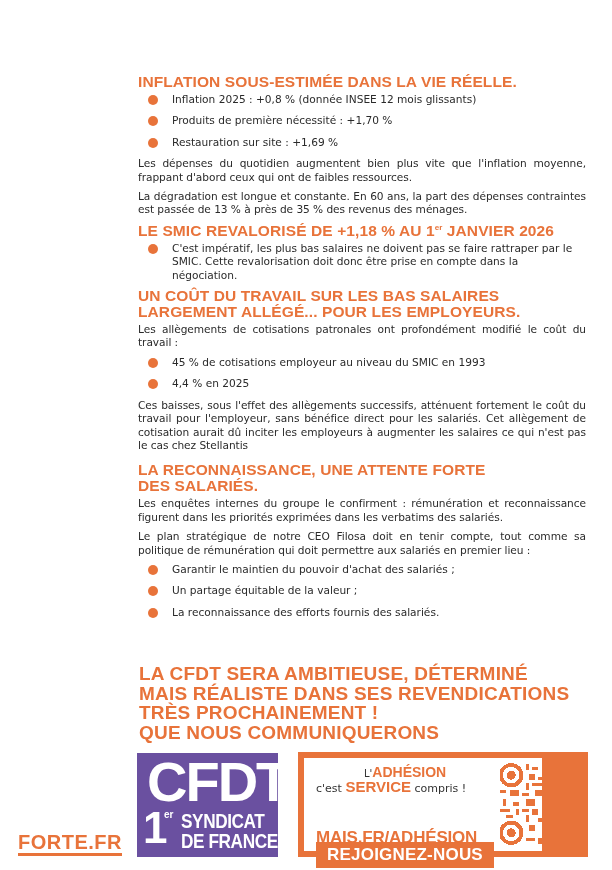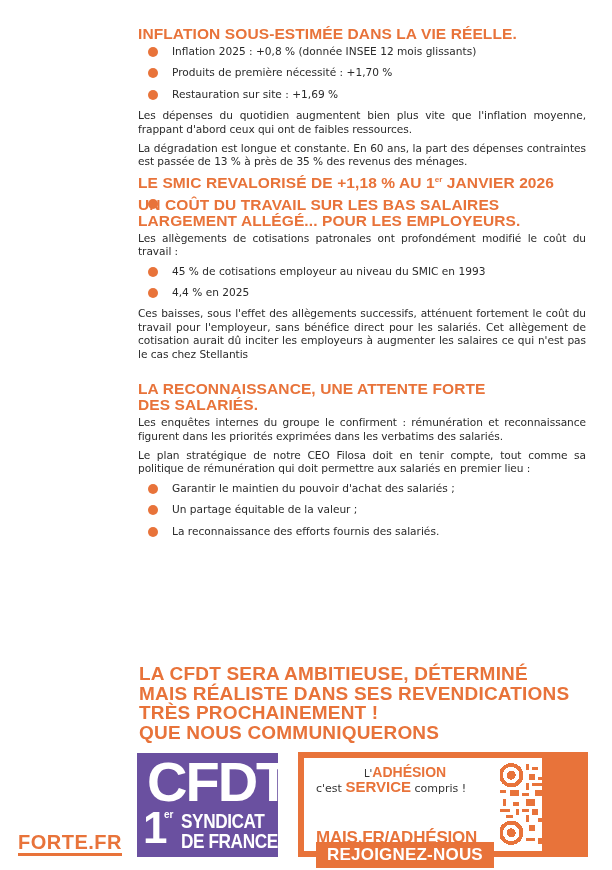--- a/index.html
+++ b/index.html
@@ -1,19 +1,19 @@
 <!DOCTYPE html>
 <html><head>
 <meta charset="utf-8">
 <style>
   * { box-sizing: border-box; margin: 0; padding: 0; }
   html, body { width: 612px; height: 870px; background: #ffffff; overflow: hidden; }
   body { position: relative; font-family: "DejaVu Sans", sans-serif; color: #2a2a2a; }
   .col { position: absolute; left: 138px; top: 26px; width: 448px; }
-  .h { font-family: "Liberation Sans", sans-serif; font-weight: 700; color: #e8733a; font-size: 15.5px; line-height: 16px; letter-spacing: 0.1px; margin-bottom: 3px; }
+  .h { font-family: "Liberation Sans", sans-serif; font-weight: 700; color: #e8733a; font-size: 15.5px; line-height: 16px; letter-spacing: 0.1px; margin-bottom: 3px; margin-top: 48px; }
   .p { font-size: 10.6px; line-height: 13.4px; text-align: justify; margin-bottom: 6px; letter-spacing: -0.05px; }
   .ul { list-style: none; margin-bottom: 4px; }
   .li { position: relative; font-size: 10.6px; line-height: 13.4px; padding-left: 24px; margin-left: 10px; margin-bottom: 8px; }
   .dot { position: absolute; left: 0; top: 2px; width: 10px; height: 10px; border-radius: 50%; background: #e8733a; }
   sup { font-size: 8px; vertical-align: 6px; line-height: 0; }
   .big { font-family: "Liberation Sans", sans-serif; font-weight: 700; color: #e8733a; font-size: 19px; line-height: 19.5px; position: absolute; left: 139px; top: 664px; width: 460px; letter-spacing: 0.2px; }
   .footer-link { position: absolute; left: 18px; top: 831px; font-family: "Liberation Sans", sans-serif; font-weight: 700; color: #e8733a; font-size: 20px; letter-spacing: 0.5px; border-bottom: 3px solid #e8733a; line-height: 22px; }
   .logo { position: absolute; left: 137px; top: 753px; width: 141px; height: 104px; background: #6a50a0; color: #fff; font-family: "Liberation Sans", sans-serif; }
   .logo .cfdt { position: absolute; left: 10px; top: 0px; font-size: 56px; font-weight: 700; letter-spacing: -2px; line-height: 58px; }
   .logo .one { position: absolute; left: 6px; top: 52px; font-size: 44px; font-weight: 700; line-height: 46px; }
@@ -38,32 +38,32 @@
   <ul class="ul">
     <li class="li"><span class="dot"></span><span>Inflation 2025 : +0,8 % (donnée INSEE 12 mois glissants)</span></li>
     <li class="li"><span class="dot"></span><span>Produits de première nécessité : +1,70 %</span></li>
     <li class="li"><span class="dot"></span><span>Restauration sur site : +1,69 %</span></li>
   </ul>
   <p class="p">Les dépenses du quotidien augmentent bien plus vite que l'inflation moyenne, frappant d'abord ceux qui ont de faibles ressources.</p>
   <p class="p">La dégradation est longue et constante. En 60 ans, la part des dépenses contraintes est passée de 13 % à près de 35 % des revenus des ménages.</p>
 
   <h2 class="h" style="margin-top:6px"><span>LE SMIC REVALORISÉ DE +1,18 % AU 1</span><sup>er</sup><span> JANVIER 2026</span></h2>
   <ul class="ul">
-    <li class="li" style="margin-bottom:6px"><span class="dot"></span></li>
+    <li class="li" style="margin-bottom:6px"><span class="dot"></span><span>C'est impératif, les plus bas salaires ne doivent pas se faire rattraper par le SMIC. Cette revalorisation doit donc être prise en compte dans la négociation.</span></li>
   </ul>
 
   <h2 class="h" style="margin-top:6px"><span>UN COÛT DU TRAVAIL SUR LES BAS SALAIRES</span><br><span>LARGEMENT ALLÉGÉ... POUR LES EMPLOYEURS.</span></h2>
   <p class="p">Les allègements de cotisations patronales ont profondément modifié le coût du travail :</p>
   <ul class="ul">
     <li class="li"><span class="dot"></span><span>45 % de cotisations employeur au niveau du SMIC en 1993</span></li>
     <li class="li"><span class="dot"></span><span>4,4 % en 2025</span></li>
   </ul>
   <p class="p">Ces baisses, sous l'effet des allègements successifs, atténuent fortement le coût du travail pour l'employeur, sans bénéfice direct pour les salariés. Cet allègement de cotisation aurait dû inciter les employeurs à augmenter les salaires ce qui n'est pas le cas chez Stellantis</p>
 
-  <h2 class="h" style="margin-top:20px"><span>LA RECONNAISSANCE, UNE ATTENTE FORTE</span><br><span>DES SALARIÉS.</span></h2>
+  <h2 class="h" style="margin-top:10px"><span>LA RECONNAISSANCE, UNE ATTENTE FORTE</span><br><span>DES SALARIÉS.</span></h2>
   <p class="p">Les enquêtes internes du groupe le confirment : rémunération et reconnaissance figurent dans les priorités exprimées dans les verbatims des salariés.</p>
   <p class="p">Le plan stratégique de notre CEO Filosa doit en tenir compte, tout comme sa politique de rémunération qui doit permettre aux salariés en premier lieu :</p>
   <ul class="ul">
     <li class="li"><span class="dot"></span><span>Garantir le maintien du pouvoir d'achat des salariés ;</span></li>
     <li class="li"><span class="dot"></span><span>Un partage équitable de la valeur ;</span></li>
     <li class="li"><span class="dot"></span><span>La reconnaissance des efforts fournis des salariés.</span></li>
   </ul>
 </div>
 
 <div class="big">

